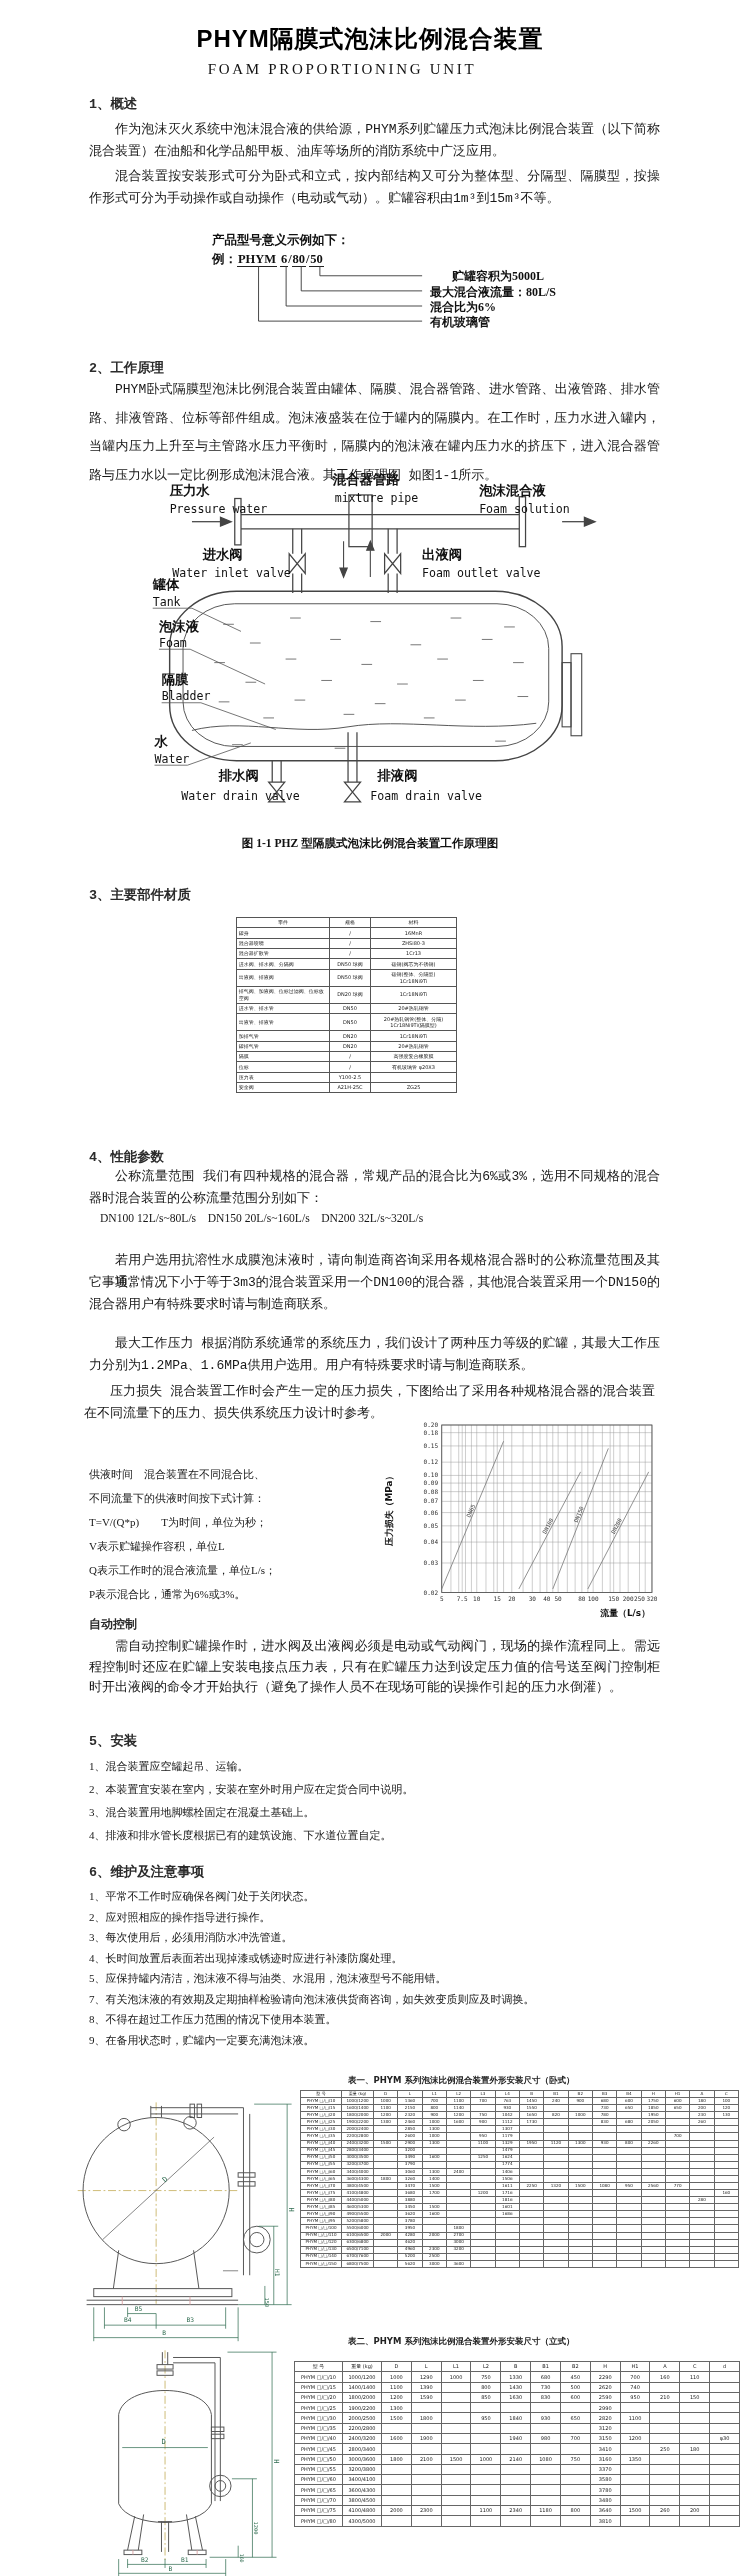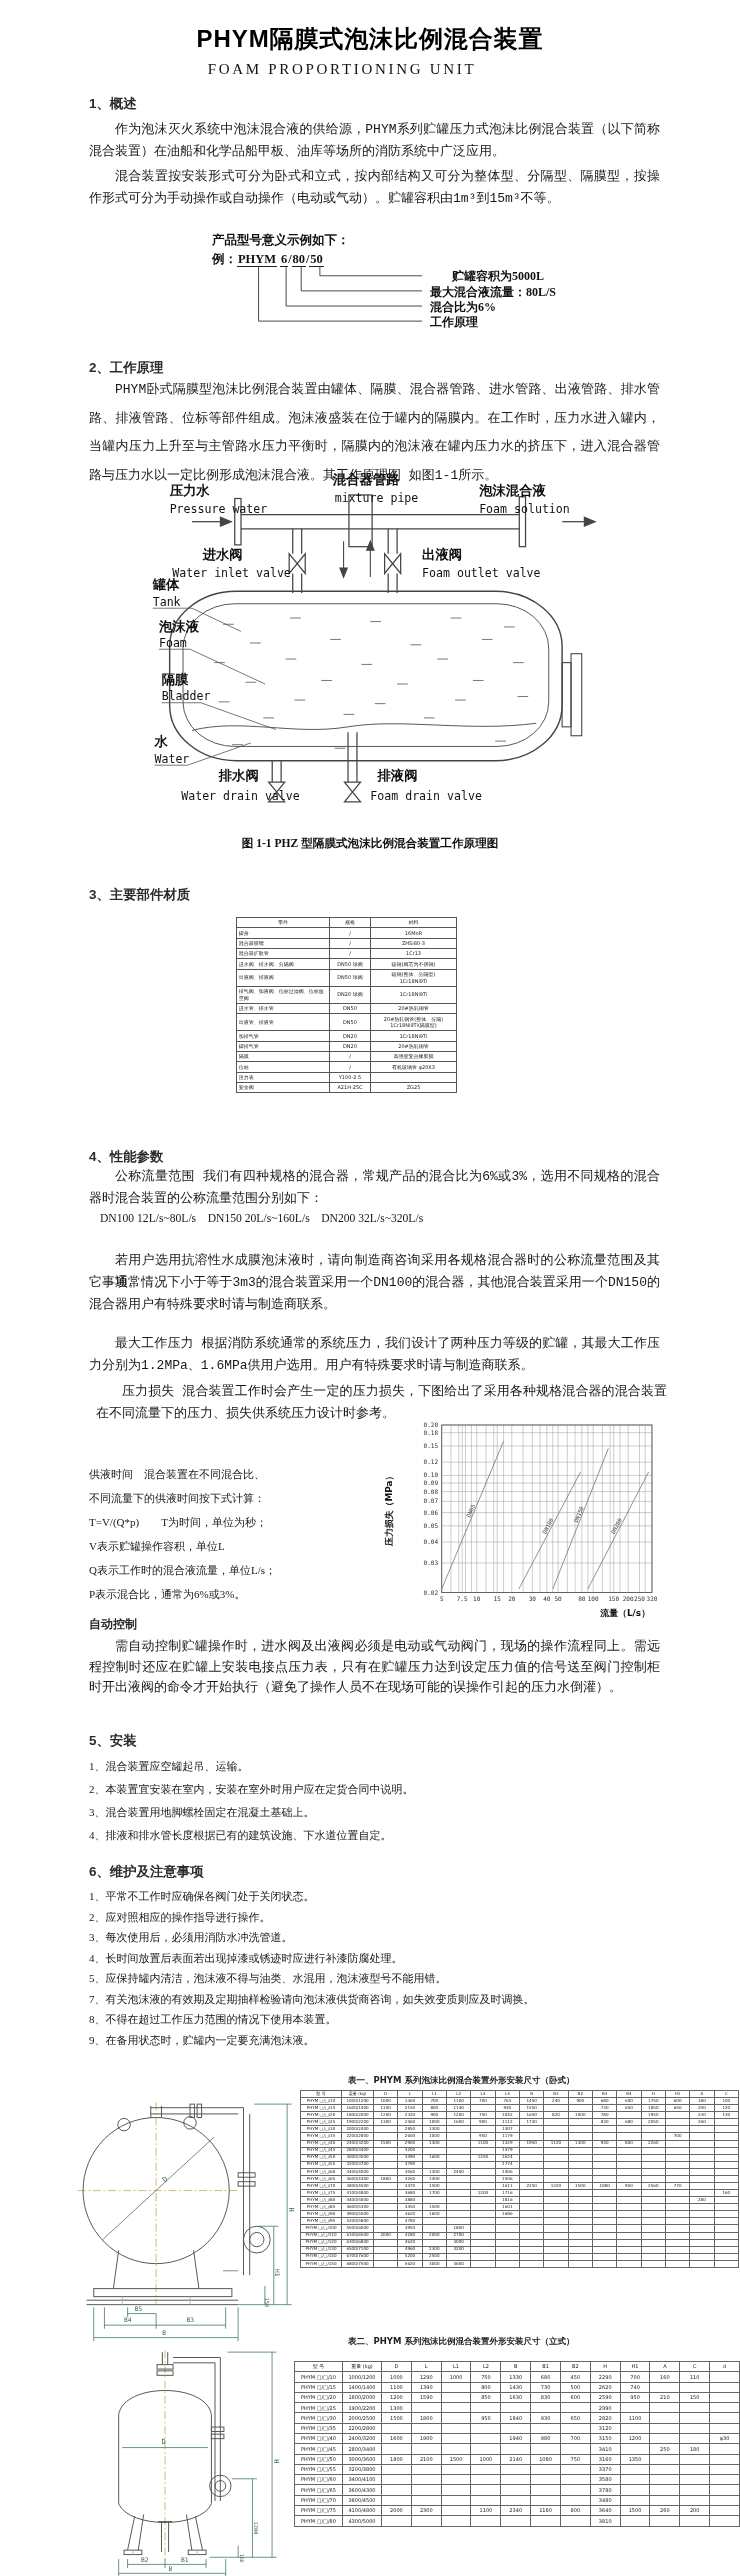--- a/index.html
+++ b/index.html
@@ -3,21 +3,21 @@
 <meta charset="utf-8">
 <style>
   html,body{margin:0;padding:0;background:#e8e8e8;}
   .page{position:relative;width:740px;height:2576px;background:#ffffff;margin:0 auto;overflow:hidden;
         font-family:"DejaVu Sans",sans-serif;color:#1c1c1c;}
   .abs{position:absolute;}
   .doc-title{width:740px;text-align:center;font-size:24px;font-weight:bold;letter-spacing:0.9px;color:#000;
              font-family:"Liberation Sans",sans-serif;}
   .doc-sub{width:684px;text-align:center;font-size:15px;letter-spacing:2.7px;color:#111;
            font-family:"Liberation Serif",serif;}
-  .sec-h{font-size:13.4px;font-weight:bold;color:#2b2b2b;font-family:Liberation Sans, sans-serif;}
+  .sec-h{font-size:13.4px;font-weight:bold;color:#2b2b2b;font-family:Liberation Mono, monospace;}
   .body-p{width:571px;font-size:13px;line-height:22px;text-align:justify;color:#181818;
           font-family:Liberation Mono, monospace;}
   .body-p.ind{text-indent:2em;}
   .lh32{line-height:28.5px;}
   .line-item{font-size:11px;color:#181818;font-family:"Liberation Serif",serif;white-space:nowrap;}
   .caption{width:562px;text-align:center;font-size:11.6px;font-weight:bold;color:#111;
            font-family:"Liberation Serif",serif;}
   .model-line{font-size:12.5px;font-weight:bold;color:#111;font-family:"Liberation Serif",serif;white-space:nowrap;}
   .model-part{border-bottom:1.2px solid #222;padding:0 0.9px;}
   .callout{font-size:12px;font-weight:bold;color:#111;font-family:"Liberation Serif",serif;white-space:nowrap;}
@@ -56,21 +56,21 @@
     <g stroke="#333" stroke-width="1" fill="none">
       <polyline points="121,0 121,11 236,11"></polyline>
       <polyline points="100,0 100,28 236,28"></polyline>
       <polyline points="83,0 83,45 236,45"></polyline>
       <polyline points="52,0 52,62 236,62"></polyline>
     </g>
   </svg>
   <div class="abs callout" style="top:268px;left:452px;">贮罐容积为5000L</div>
   <div class="abs callout" style="top:284px;left:430px;">最大混合液流量：80L/S</div>
   <div class="abs callout" style="top:299px;left:430px;">混合比为6%</div>
-  <div class="abs callout" style="top:314px;left:430px;">工作原理</div>
+  <div class="abs callout" style="top:314px;left:430px;">有机玻璃管</div>
 
   <div class="abs sec-h" style="top:359px;left:89px;">2、工作原理</div>
   <div class="abs body-p ind lh32" style="top:376px;left:89px;">PHYM卧式隔膜型泡沫比例混合装置由罐体、隔膜、混合器管路、进水管路、出液管路、排水管路、排液管路、位标等部件组成。泡沫液盛装在位于罐内的隔膜内。在工作时，压力水进入罐内，当罐内压力上升至与主管路水压力平衡时，隔膜内的泡沫液在罐内压力水的挤压下，进入混合器管路与压力水以一定比例形成泡沫混合液。其工作原理图 如图1-1所示。</div>
 
   <svg class="abs" style="top:468px;left:76px;" width="553" height="350" viewBox="0 0 620 392">
     <g stroke="#444" stroke-width="1.4" fill="none">
       <line x1="130" y1="60" x2="162" y2="60"></line>
       <polygon points="162,55 174,60 162,65" fill="#444"></polygon>
       <rect x="178" y="34" width="7" height="52"></rect>
       <line x1="185" y1="52" x2="497" y2="52"></line>
@@ -263,21 +263,21 @@
         </tr>
       </tbody>
     </table>
 
   <div class="abs sec-h" style="top:1148px;left:89px;">4、性能参数</div>
   <div class="abs body-p ind" style="top:1166px;left:89px;">公称流量范围 我们有四种规格的混合器，常规产品的混合比为6%或3%，选用不同规格的混合器时混合装置的公称流量范围分别如下：</div>
   <div class="abs line-item" style="top:1211px;left:100px;font-size:11.6px;">DN100 12L/s~80L/s　DN150 20L/s~160L/s　DN200 32L/s~320L/s</div>
   <div class="abs body-p ind" style="top:1250px;left:89px;">若用户选用抗溶性水成膜泡沫液时，请向制造商咨询采用各规格混合器时的公称流量范围及其它事项。</div>
   <div class="abs body-p ind" style="top:1272px;left:89px;">通常情况下小于等于3m3的混合装置采用一个DN100的混合器，其他混合装置采用一个DN150的混合器用户有特殊要求时请与制造商联系。</div>
   <div class="abs body-p ind" style="top:1317px;left:89px;margin-top:16px;">最大工作压力 根据消防系统通常的系统压力，我们设计了两种压力等级的贮罐，其最大工作压力分别为1.2MPa、1.6MPa供用户选用。用户有特殊要求时请与制造商联系。</div>
-  <div class="abs body-p ind" style="top:1381px;left:96px;">压力损失 混合装置工作时会产生一定的压力损失，下图给出了采用各种规格混合器的混合装置在不同流量下的压力、损失供系统压力设计时参考。</div>
+  <div class="abs body-p ind" style="top:1381px;left:84px;">压力损失 混合装置工作时会产生一定的压力损失，下图给出了采用各种规格混合器的混合装置在不同流量下的压力、损失供系统压力设计时参考。</div>
 
   <svg class="abs" style="top:1416px;left:374px;" width="294" height="214" id="loss-chart" viewBox="0 0 330 240">
       <line x1="76" y1="10" x2="76" y2="198" stroke="#9a9a9a" stroke-width="0.55"></line>
       <line x1="86.34601996279588" y1="10" x2="86.34601996279588" y2="198" stroke="#9a9a9a" stroke-width="0.55"></line>
       <line x1="95.0934552020295" y1="10" x2="95.0934552020295" y2="198" stroke="#9a9a9a" stroke-width="0.55"></line>
       <line x1="99.00852502836548" y1="10" x2="99.00852502836548" y2="198" stroke="#9a9a9a" stroke-width="0.55"></line>
       <line x1="102.67082826776374" y1="10" x2="102.67082826776374" y2="198" stroke="#9a9a9a" stroke-width="0.55"></line>
       <line x1="109.35454499116136" y1="10" x2="109.35454499116136" y2="198" stroke="#9a9a9a" stroke-width="0.55"></line>
       <line x1="115.33333333333333" y1="10" x2="115.33333333333333" y2="198" stroke="#9a9a9a" stroke-width="0.55"></line>
       <line x1="125.67935329612922" y1="10" x2="125.67935329612922" y2="198" stroke="#9a9a9a" stroke-width="0.55"></line>

